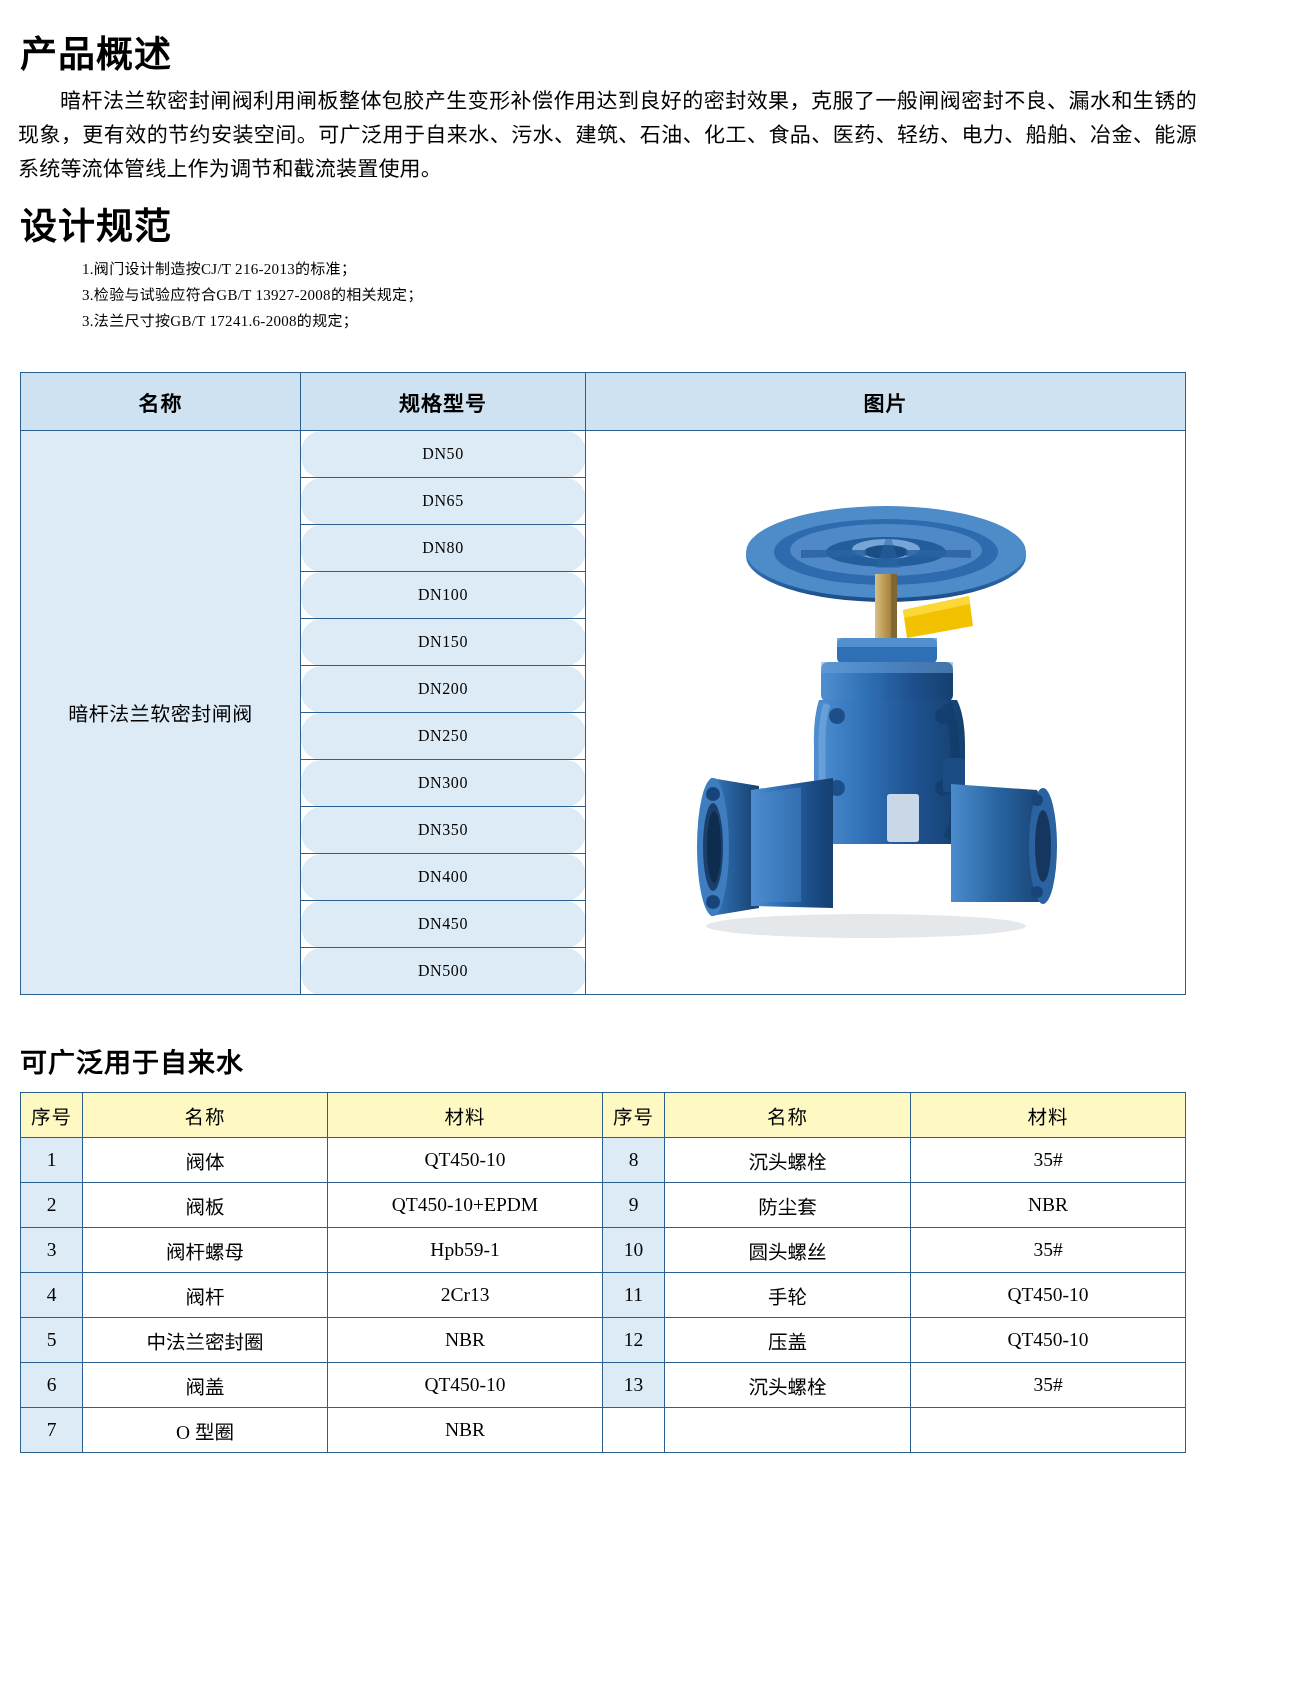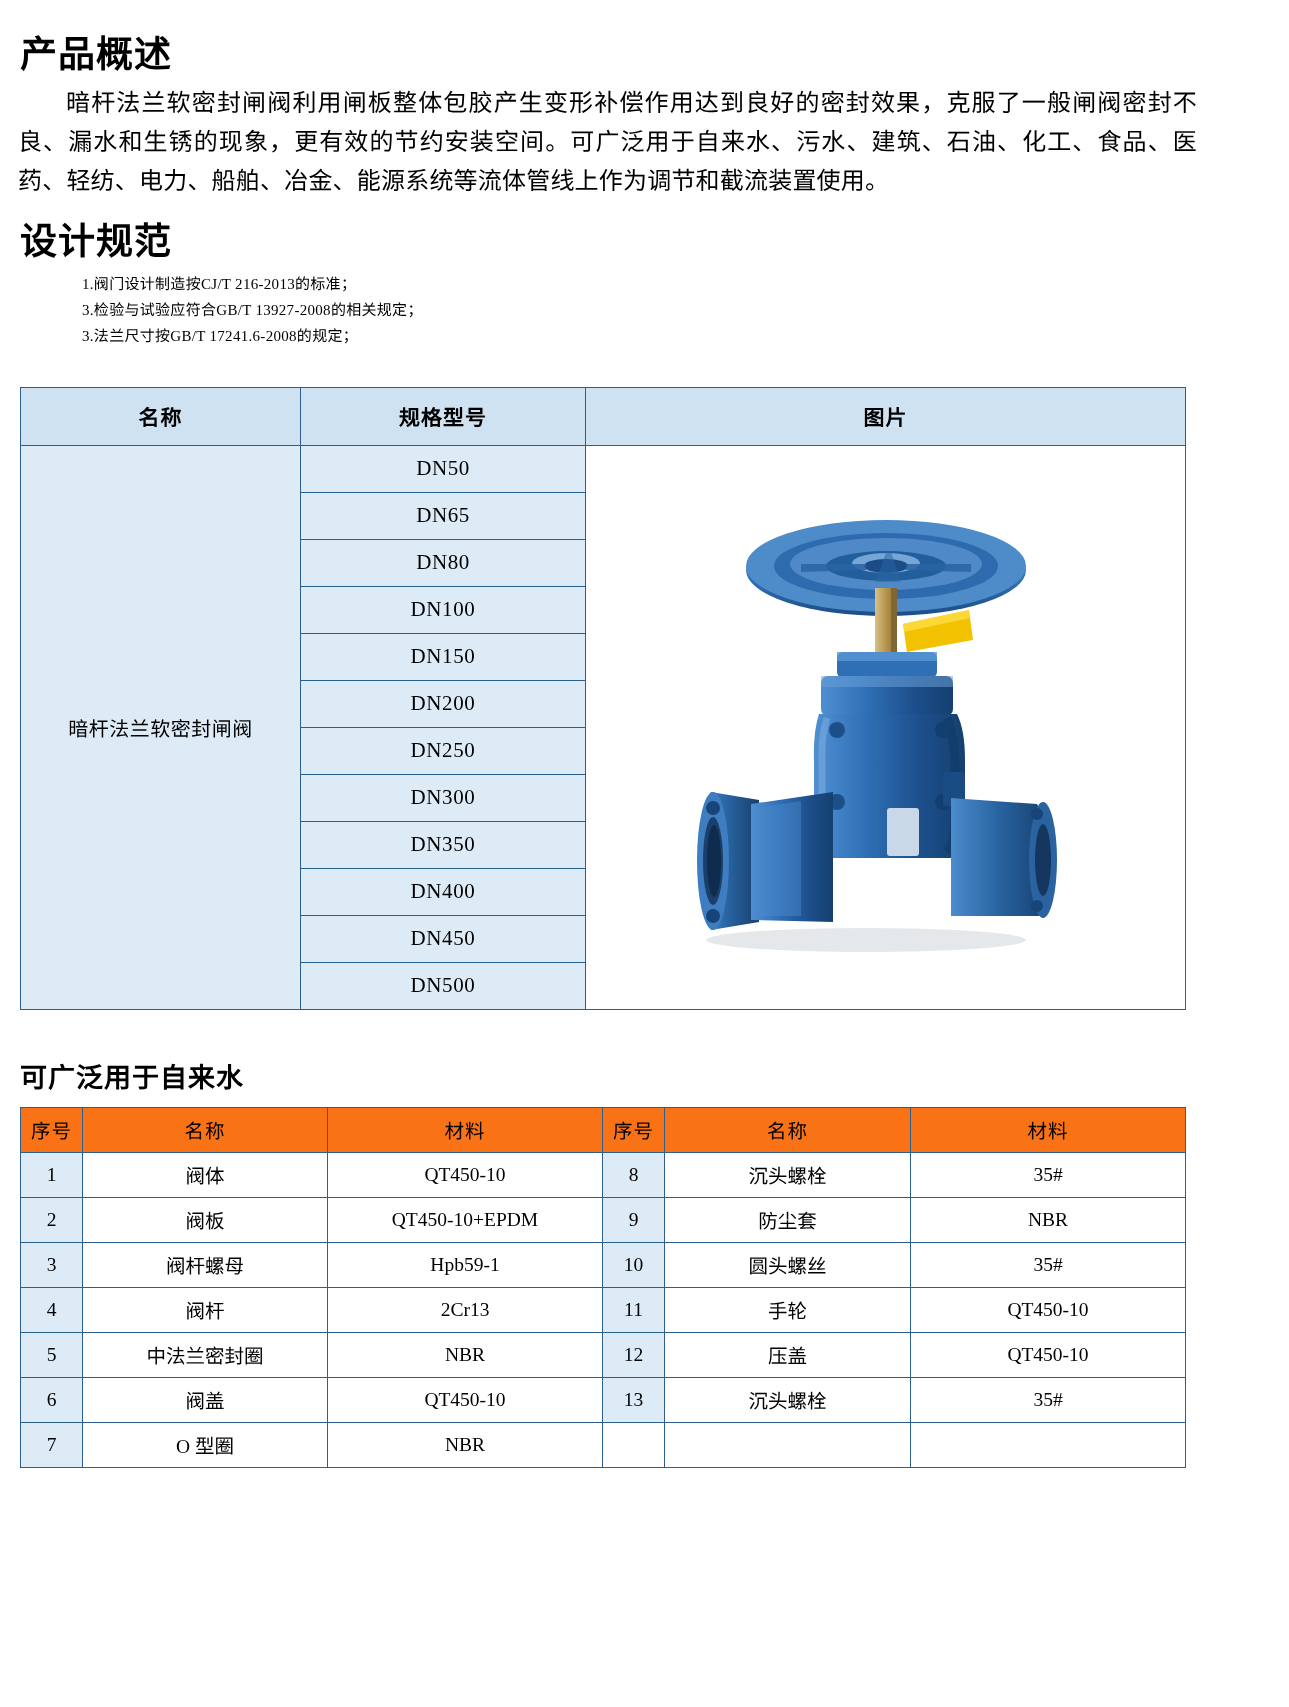--- a/index.html
+++ b/index.html
@@ -22,21 +22,21 @@
 
   h2.section-title {
     font-family: "Liberation Sans", "DejaVu Sans", sans-serif;
     font-weight: bold;
     font-size: 37px;
     margin: 10px 0 6px 10px;
     letter-spacing: 1px;
   }
 
   .para {
-    font-size: 24px;
+    font-size: 21px;
     line-height: 1.62;
     text-align: justify;
     text-justify: inter-ideograph;
     margin: 0 0 4px 8px;
     text-indent: 2em;
     letter-spacing: 0.2px;
   }
 
   .spec-list {
     margin: 2px 0 0 72px;
@@ -69,24 +69,25 @@
   }
   .product-table td.name-cell {
     background: #ddebf7;
     font-size: 20px;
     width: 280px;
     letter-spacing: 0.5px;
     margin-top: 46px;
   }
   .product-table td.model-cell {
     background: #ddebf7;
-    font-size: 21px;
+    font-size: 16px;
     height: 47px;
     width: 285px;
     letter-spacing: 0.6px;
+    border-radius: 21px;
   }
   .product-table td.image-cell {
     background: #ffffff;
     padding: 6px;
   }
   .product-table col.c1 { width: 280px; }
   .product-table col.c2 { width: 285px; }
   .product-table col.c3 { width: 600px; }
 
   .valve-wrap {
@@ -112,21 +113,21 @@
     table-layout: fixed;
   }
   .materials-table th, .materials-table td {
     border: 1px solid #2b5f8e;
     text-align: center;
     vertical-align: middle;
     height: 45px;
     font-size: 19.5px;
   }
   .materials-table thead th {
-    background: #f97316;
+    background: #fef9c3;
     font-weight: normal;
     letter-spacing: 1px;
   }
   .materials-table td.idx {
     background: #ddebf7;
   }
   .materials-table col.m1 { width: 62px; }
   .materials-table col.m2 { width: 245px; }
   .materials-table col.m3 { width: 275px; }
   .materials-table col.m4 { width: 62px; }

